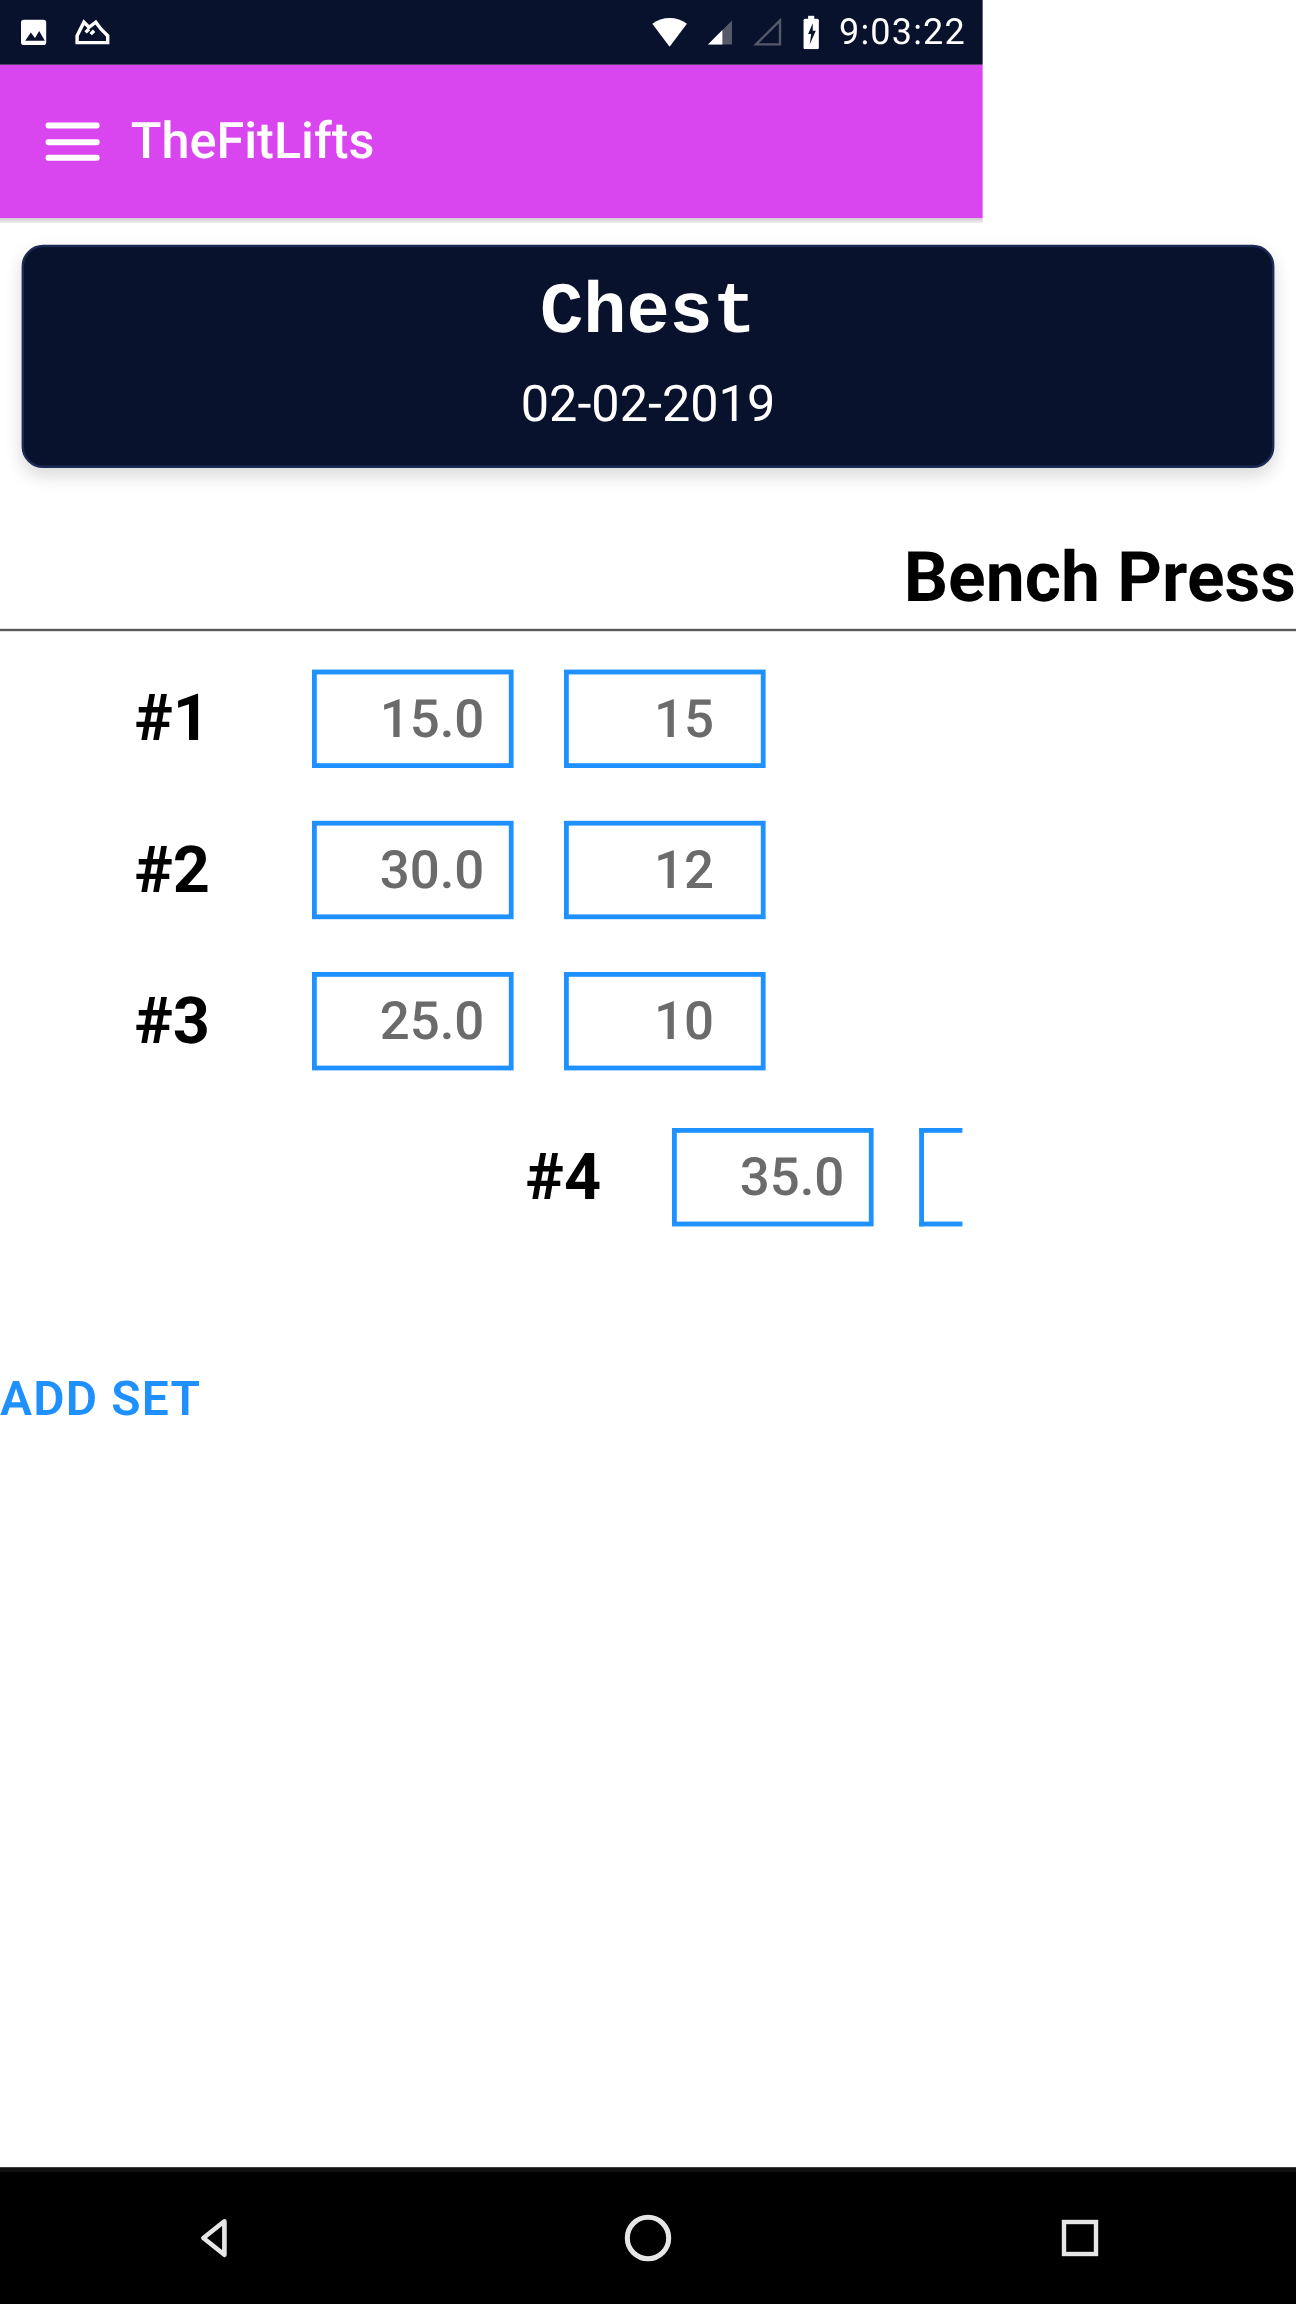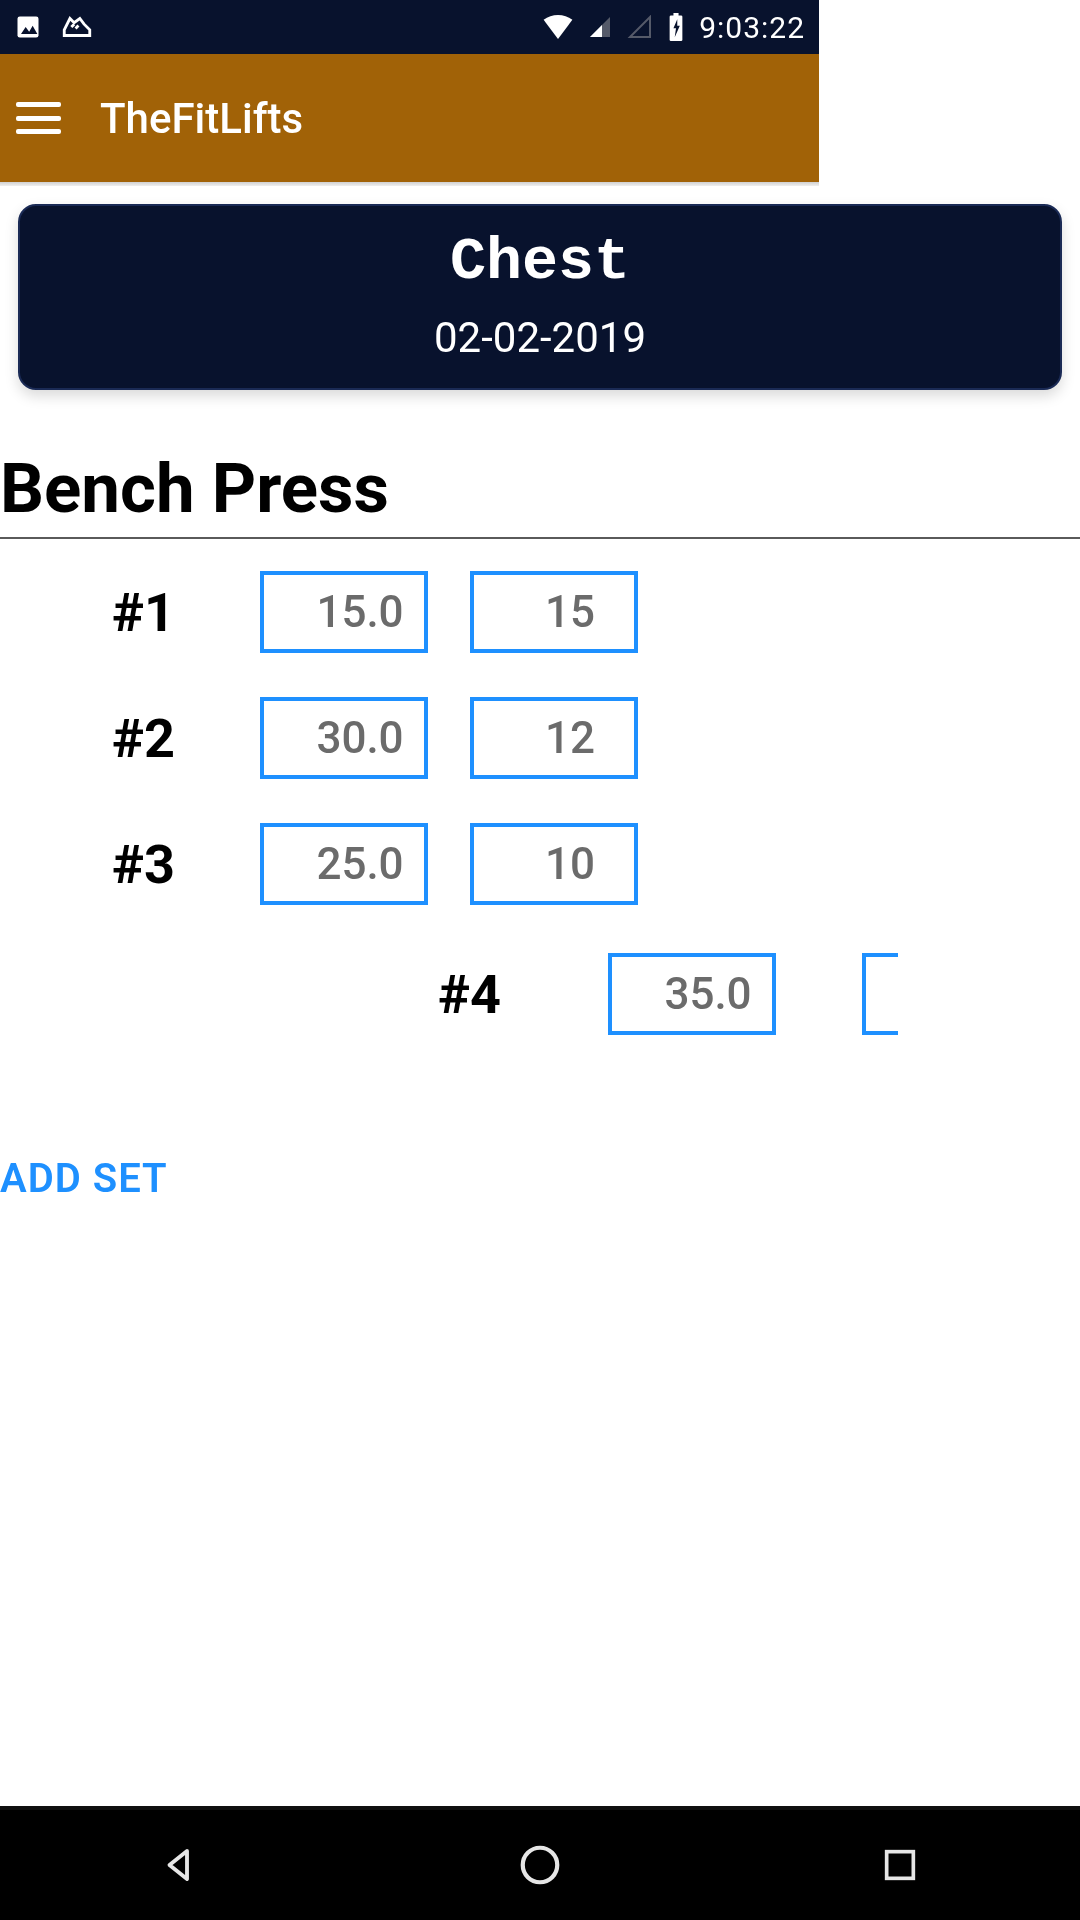--- a/index.html
+++ b/index.html
@@ -21,26 +21,26 @@
     font-size: 28px;
   }
   .status-left { display: flex; align-items: center; gap: 18px; }
   .status-spacer { flex: 1; }
   .status-right { display: flex; align-items: center; gap: 14px; }
   .status-time { font-size: 30px; letter-spacing: 1px; font-weight: 400; }
   .ico { display: inline-flex; align-items: center; justify-content: center; }
   
   .app-bar {
     height: 128px;
-    background: #a16207;
+    background: #d946ef;
     color: #ffffff;
     display: flex;
     align-items: center;
-    padding: 0 16px;
-    gap: 39px;
+    padding: 0 38px;
+    gap: 26px;
   }
   .hamburger {
     width: 45px; height: 32px;
     display: flex; flex-direction: column; justify-content: space-between;
   }
   .hamburger span { display: block; height: 5px; width: 100%; background: #ffffff; border-radius: 2px; }
   .app-title { font-size: 42px; font-weight: 500; }
   .app-bar-shadow { height: 4px; background: linear-gradient(#d0d0d0, #efefef); }
   
   .content {
@@ -58,24 +58,24 @@
     border-radius: 18px;
     padding: 22px 20px 26px 20px;
     text-align: center;
     color: #ffffff;
     box-shadow: 0 6px 14px rgba(0,0,0,0.15);
   }
   .workout-title { font-size: 60px; font-weight: 700; font-family: Liberation Mono, monospace; }
   .workout-date { font-size: 42px; font-weight: 400; margin-top: 17px; }
   .exercise-block { margin-top: 58px; }
   .exercise-name {
-    font-size: 69px;
+    font-size: 58px;
     font-weight: 700;
     color: #000000;
-    text-align: left;
+    text-align: right;
     padding-bottom: 8px;
   }
   .hr { height: 2px; background: #5a5a5a; }
   .sets {
     padding: 32px 0 0 0;
     display: flex;
     flex-direction: column;
     gap: 44px;
   }
   .set-row {
@@ -107,21 +107,20 @@
     margin-top: 4px;
     padding-left: 0;
   }
   .set-row.offset .set-label {
     width: 560px;
     padding-left: 438px;
   }
   .set-row.offset .val-box {
     width: 168px;
     margin-right: 38px;
-    margin-left: 48px;
   }
   .set-row.offset .val-box.partial {
     width: 30px;
     border-left: 4px solid #1e90ff;
     border-right: none;
     margin-right: 0;
     overflow: hidden;
     position: relative;
   }
   .add-set {

